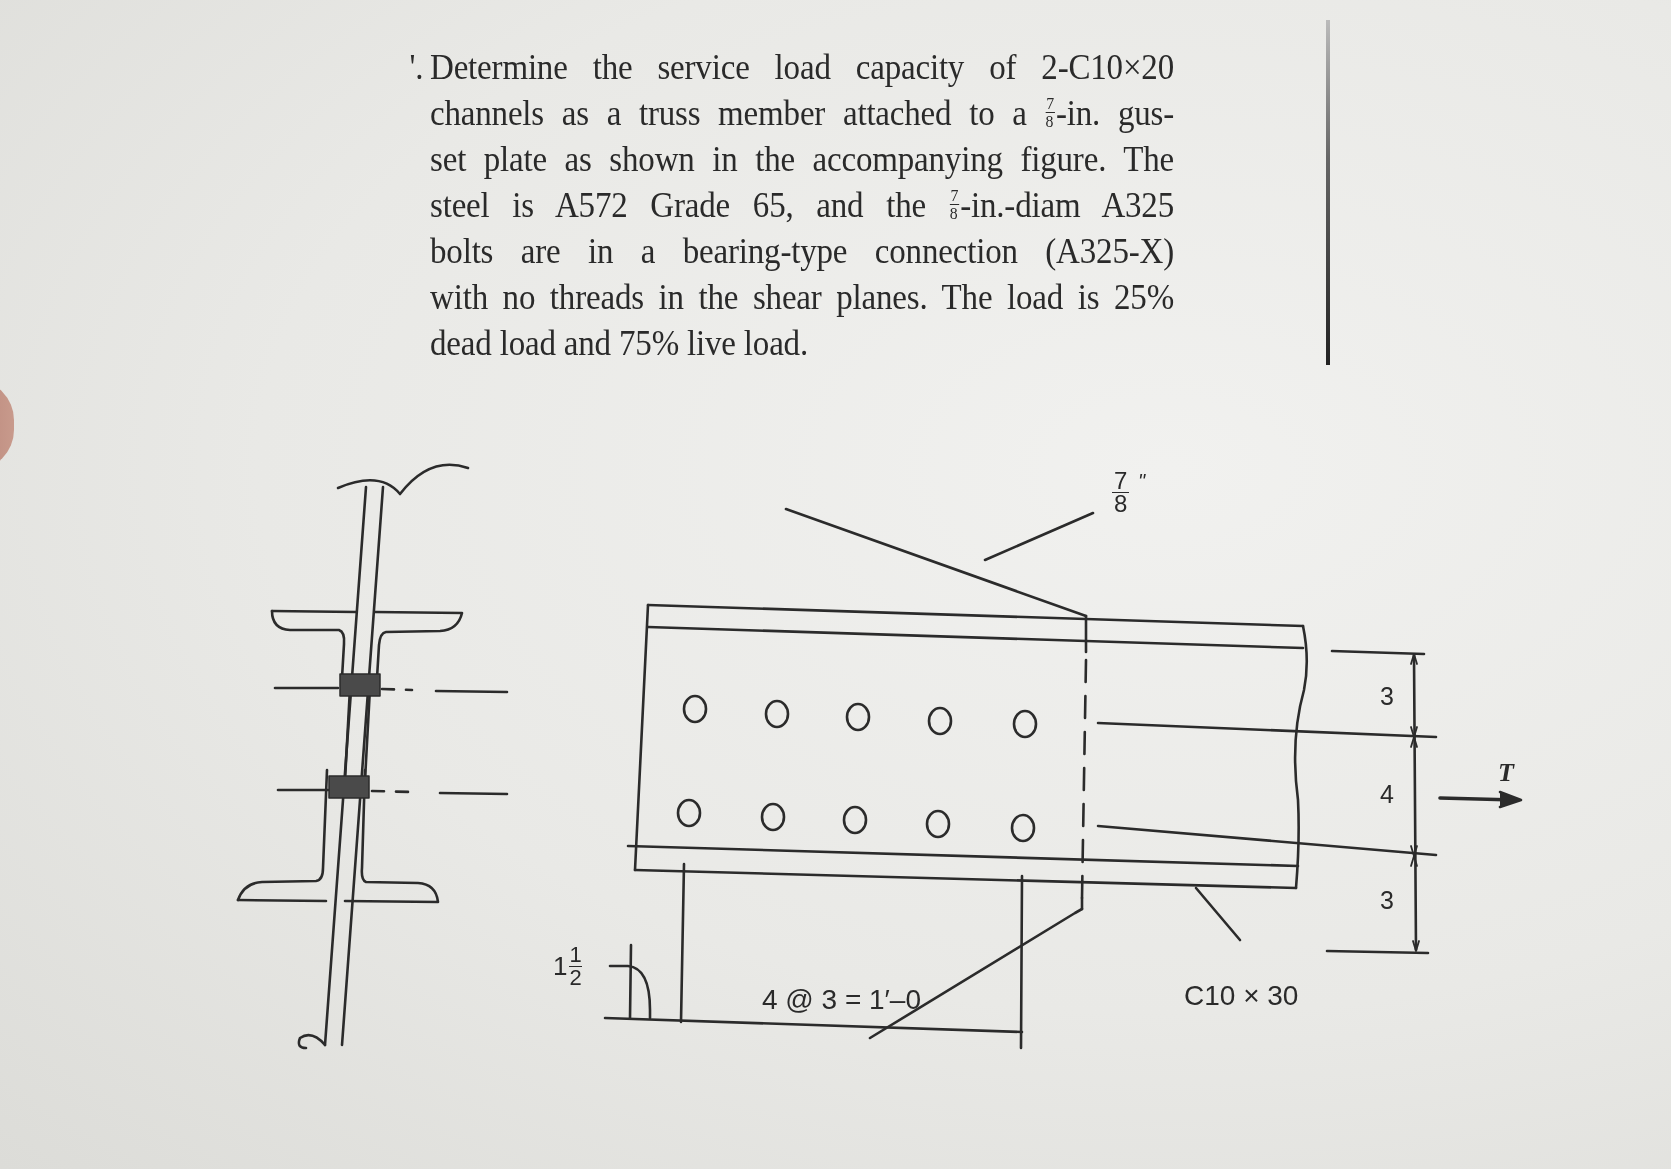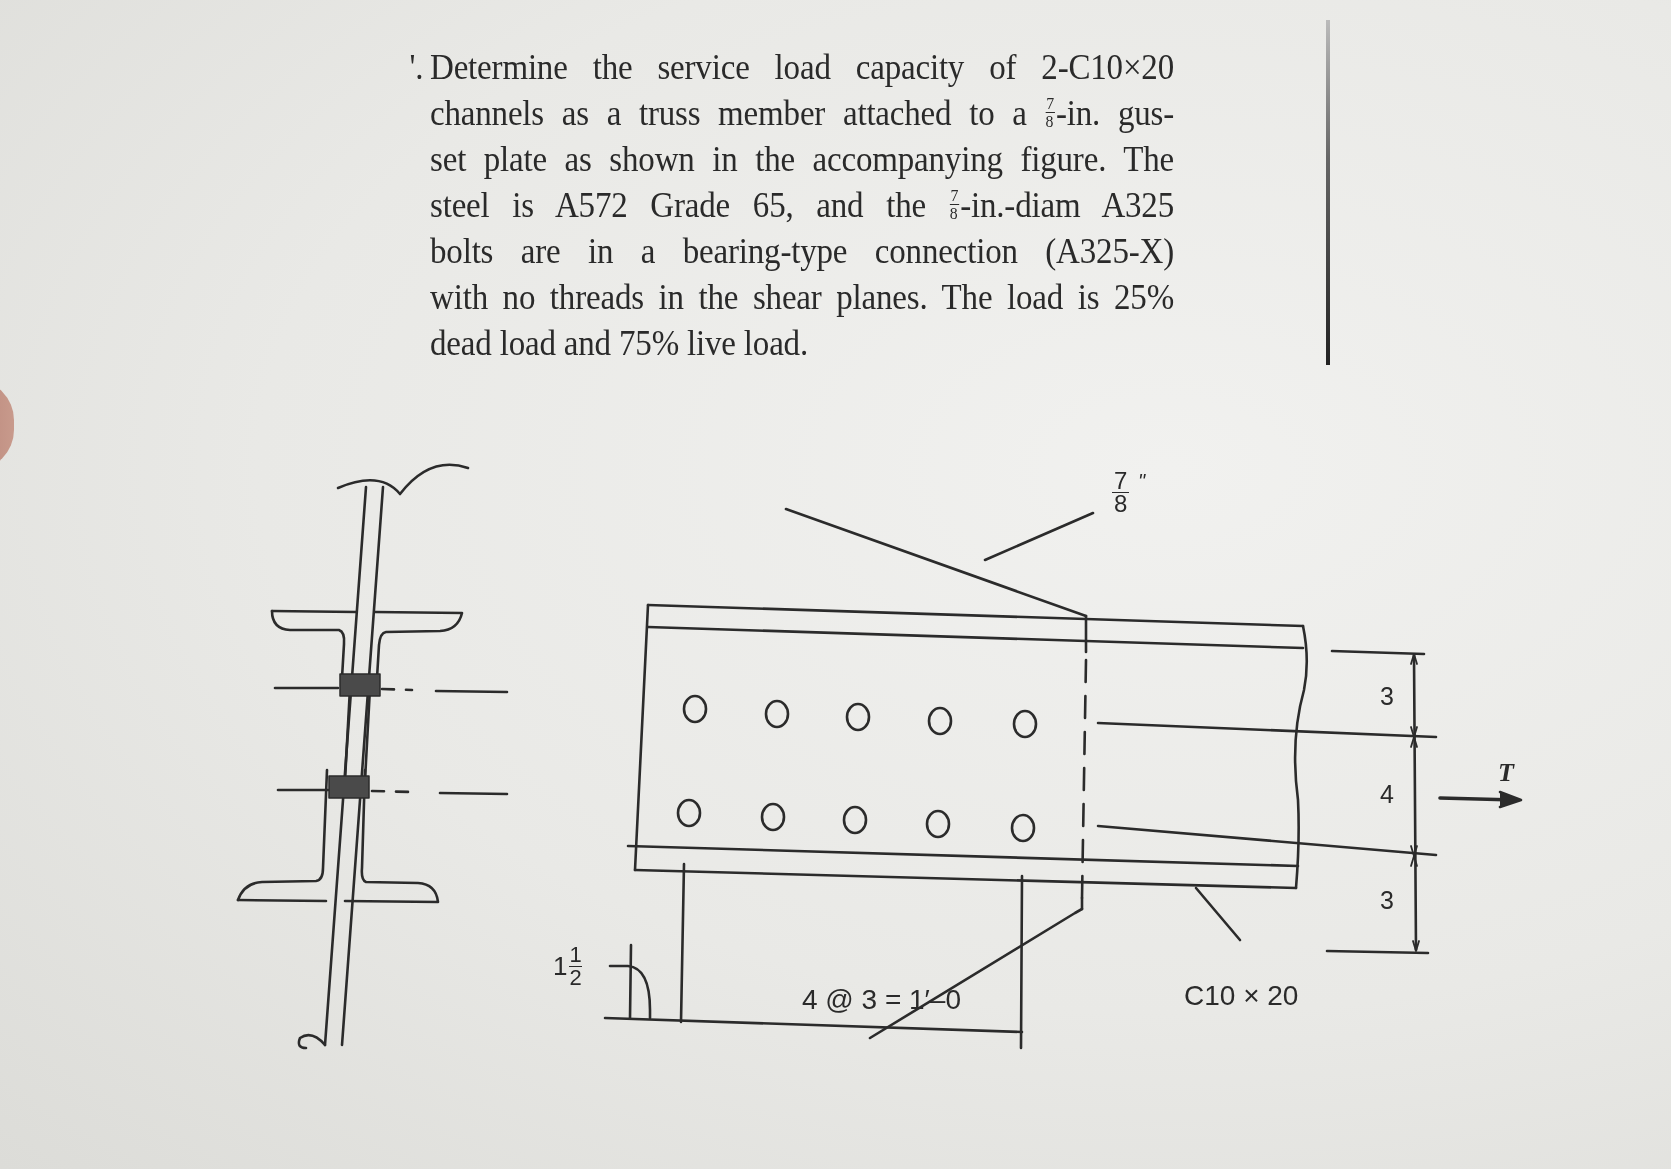--- a/index.html
+++ b/index.html
@@ -139,20 +139,20 @@
 </div>
 <div class="lbl" style="left:1138px; top:470px; font-size:20px; font-style:italic;">"</div>
 
 <div class="lbl" style="left:553px; top:944px; font-size:26px;">
   <span style="vertical-align:middle;">1</span><span style="display:inline-block; vertical-align:middle; text-align:center; font-size:22px; line-height:22px; margin-left:2px;">
     <span style="display:block; border-bottom:1.5px solid #2b2b2b;">1</span>
     <span style="display:block;">2</span>
   </span>
 </div>
 
-<div class="lbl" style="left:762px; top:984px; font-size:28px;margin-left:40px;">4 @ 3 = 1′–0</div>
-<div class="lbl" style="left:1184px; top:980px; font-size:28px;">C10 × 20</div>
+<div class="lbl" style="left:762px; top:984px; font-size:28px;">4 @ 3 = 1′–0</div>
+<div class="lbl" style="left:1184px; top:980px; font-size:28px;">C10 × 30</div>
 
 <div class="lbl" style="left:1380px; top:682px; font-size:25px;">3</div>
 <div class="lbl" style="left:1380px; top:780px; font-size:25px;">4</div>
 <div class="lbl" style="left:1380px; top:886px; font-size:25px;">3</div>
 
 <div class="lbl" style="left:1498px; top:758px; font-size:26px; font-style:italic; font-family:'Liberation Serif', serif; font-weight:bold;">T</div>
 
 </body></html>

